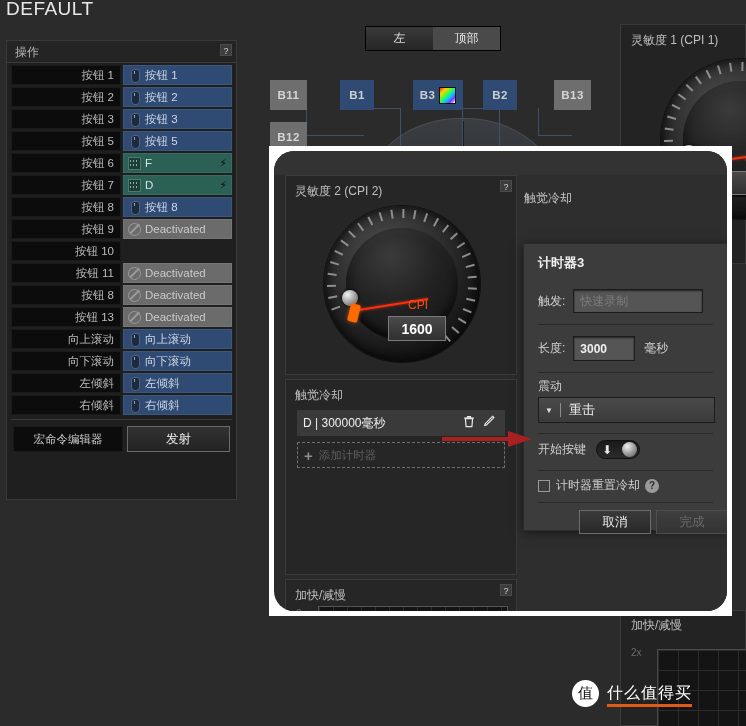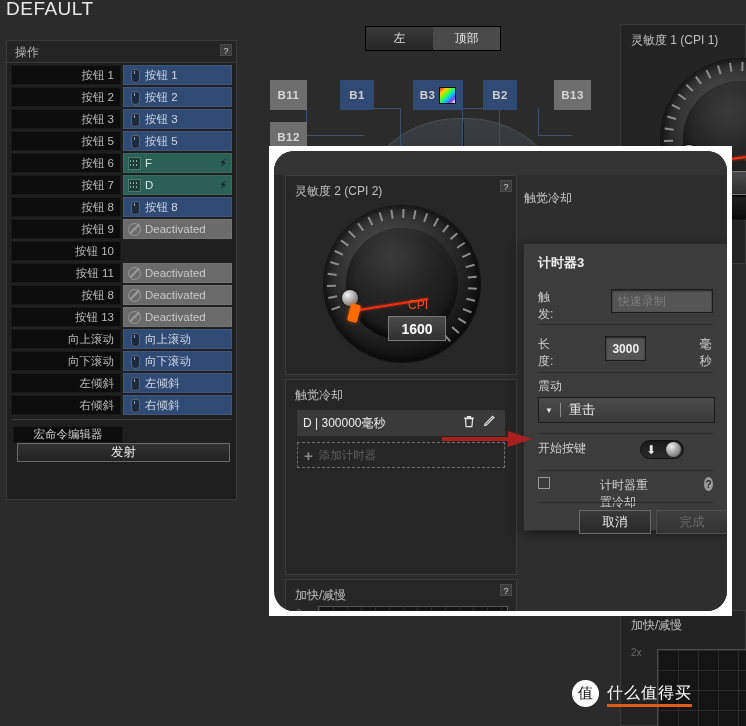--- a/index.html
+++ b/index.html
@@ -94,21 +94,21 @@
     background:#9a9a9a; transform:rotate(-45deg);
   }
   
   .ic-cpi{ border:1.4px dashed #6f84a3; border-radius:50%; }
   .ic-cpi::after{
     content:""; position:absolute; left:5px; top:2px; width:1px; height:5px;
     background:#6f84a3; transform:rotate(35deg); transform-origin:bottom;
   }
   .bolt { position:absolute; right:4px; top:3px; font-size:11px; color:#111; }
   .sep-line{ height:1px; background:#3a3a3a; margin:4px 4px 0 4px; }
-  .foot-row{ display:flex; height:26px; margin:6px 6px 0 6px;flex-direction:column; }
+  .foot-row{ display:flex; height:26px; margin:6px 6px 0 6px; }
   .foot-row .macro{
     width:110px; background:#0c0c0c; color:#cfcfcf; font-size:11.5px;
     display:flex; align-items:center; justify-content:center;
     border:1px solid #1a1a1a;
   }
   .foot-row .fire{
     flex:1; margin-left:4px;
     background:linear-gradient(#323232,#222);
     border:1px solid #6a6a6a; color:#eee; font-size:12.5px;
     display:flex; align-items:center; justify-content:center;
@@ -288,22 +288,22 @@
     box-shadow:0 2px 10px rgba(0,0,0,.5);
   }
   .edit-header{
     position:absolute; left:-2px; top:-62px; width:209px; height:36px;
     color:#c7c7c7; font-size:12px; padding:8px 0 0 2px;
   }
   .ed-title{
     position:absolute; left:14px; top:10px; font-size:13px; color:#f0f0f0; font-weight:bold;
   }
   .ed-row{
-    position:absolute; left:14px; right:14px; display:flex; align-items:flex-start;
-    font-size:12px; color:#cfcfcf;gap:44px;
+    position:absolute; left:14px; right:14px; display:flex; align-items:center;
+    font-size:12px; color:#cfcfcf;
   }
   .ed-divider{ position:absolute; left:14px; right:14px; height:1px; background:#2a2a2a; }
   .inp{
     background:#555; border:1px solid #1c1c1c;
     box-shadow:inset 0 1px 2px rgba(0,0,0,.6);
     color:#f0f0f0; font-size:12px; font-weight:bold;
     display:flex; align-items:center; padding:0 6px;
   }
   .inp.ph{ color:#7d7d7d; font-weight:normal; font-style:normal; }
   .sel{

